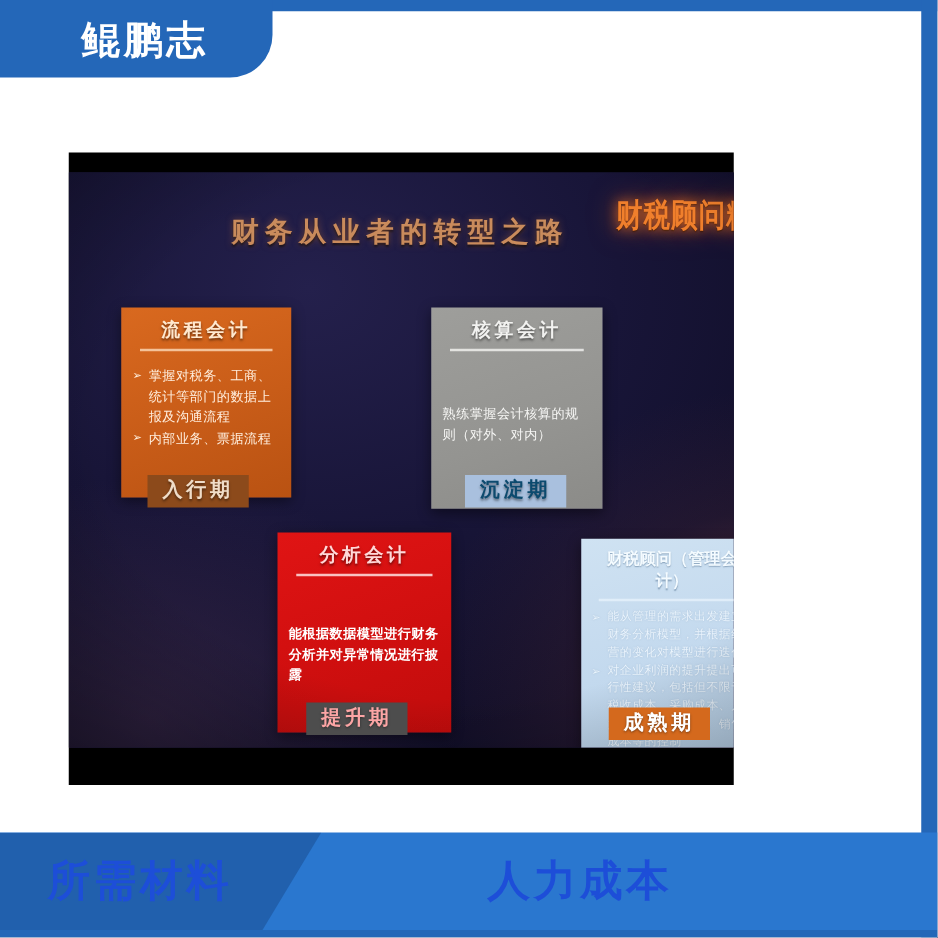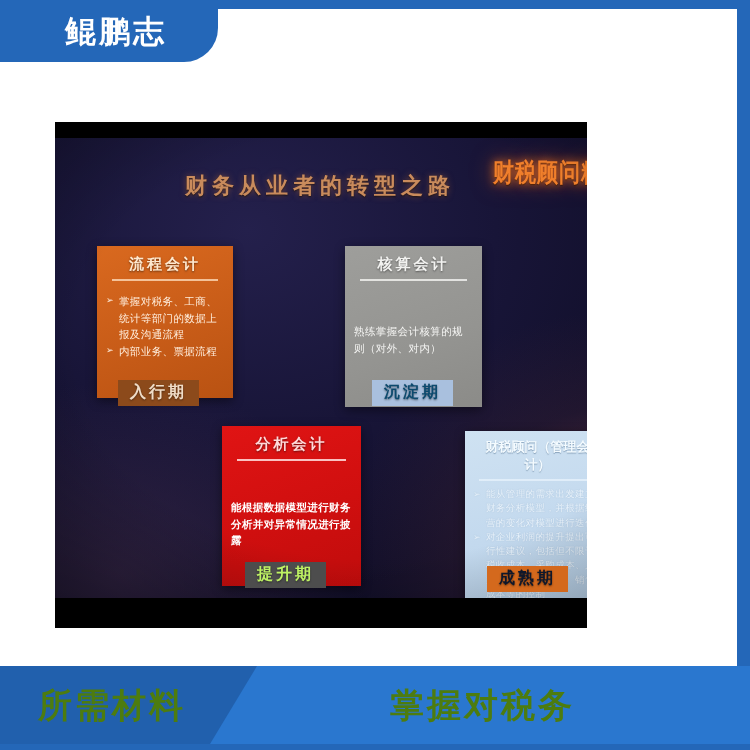--- a/index.html
+++ b/index.html
@@ -196,26 +196,26 @@
     color:#f0ddc8;
   }
   #label-settle {
     left:317px; top:242px;
     background:#a9c0de;
     color:#0c4a6e;
   }
   #label-improve {
     left:190px; top:424px;
     background:#4d4d4d;
-    color:#bef264;
+    color:#fca5a5;
   }
   #label-mature {
     left:432px; top:428px;
     background:#d4691d;
-    color:#0f172a;
+    color:#ffffff;
   }
 
   
   .bottom {
     position:absolute;
     left:0; bottom:6px;
     width:750px; height:78px;
     z-index:3;
   }
   .bottom-right {
@@ -224,21 +224,21 @@
     background:#2a77cf;
   }
   .bottom-left {
     position:absolute; left:0; top:0;
     width:300px; height:78px;
     background:#2160ad;
     clip-path:polygon(0 0, 257px 0, 210px 78px, 0 78px);
   }
   .bottom-text {
     position:absolute;
-    color:#4d7c0f;
+    color:#1d4ed8;
     font-size:34px;
     font-weight:bold;
     letter-spacing:3px;
     line-height:1;
     white-space:nowrap;
   }
   #bottom-text-left { left:38px; top:22px; }
   #bottom-text-right { left:390px; top:22px; }
 </style>
 </head>
@@ -307,16 +307,16 @@
       <div class="stage-label" id="label-mature">成熟期</div>
 
       <div class="slide-vignette"></div>
     </div>
   </div>
 
   <div class="bottom">
     <div class="bottom-right"></div>
     <div class="bottom-left"></div>
     <span class="bottom-text" id="bottom-text-left">所需材料</span>
-    <span class="bottom-text" id="bottom-text-right">掌握对税务</span>
+    <span class="bottom-text" id="bottom-text-right">人力成本</span>
   </div>
 
 </div>
 
 </body></html>

